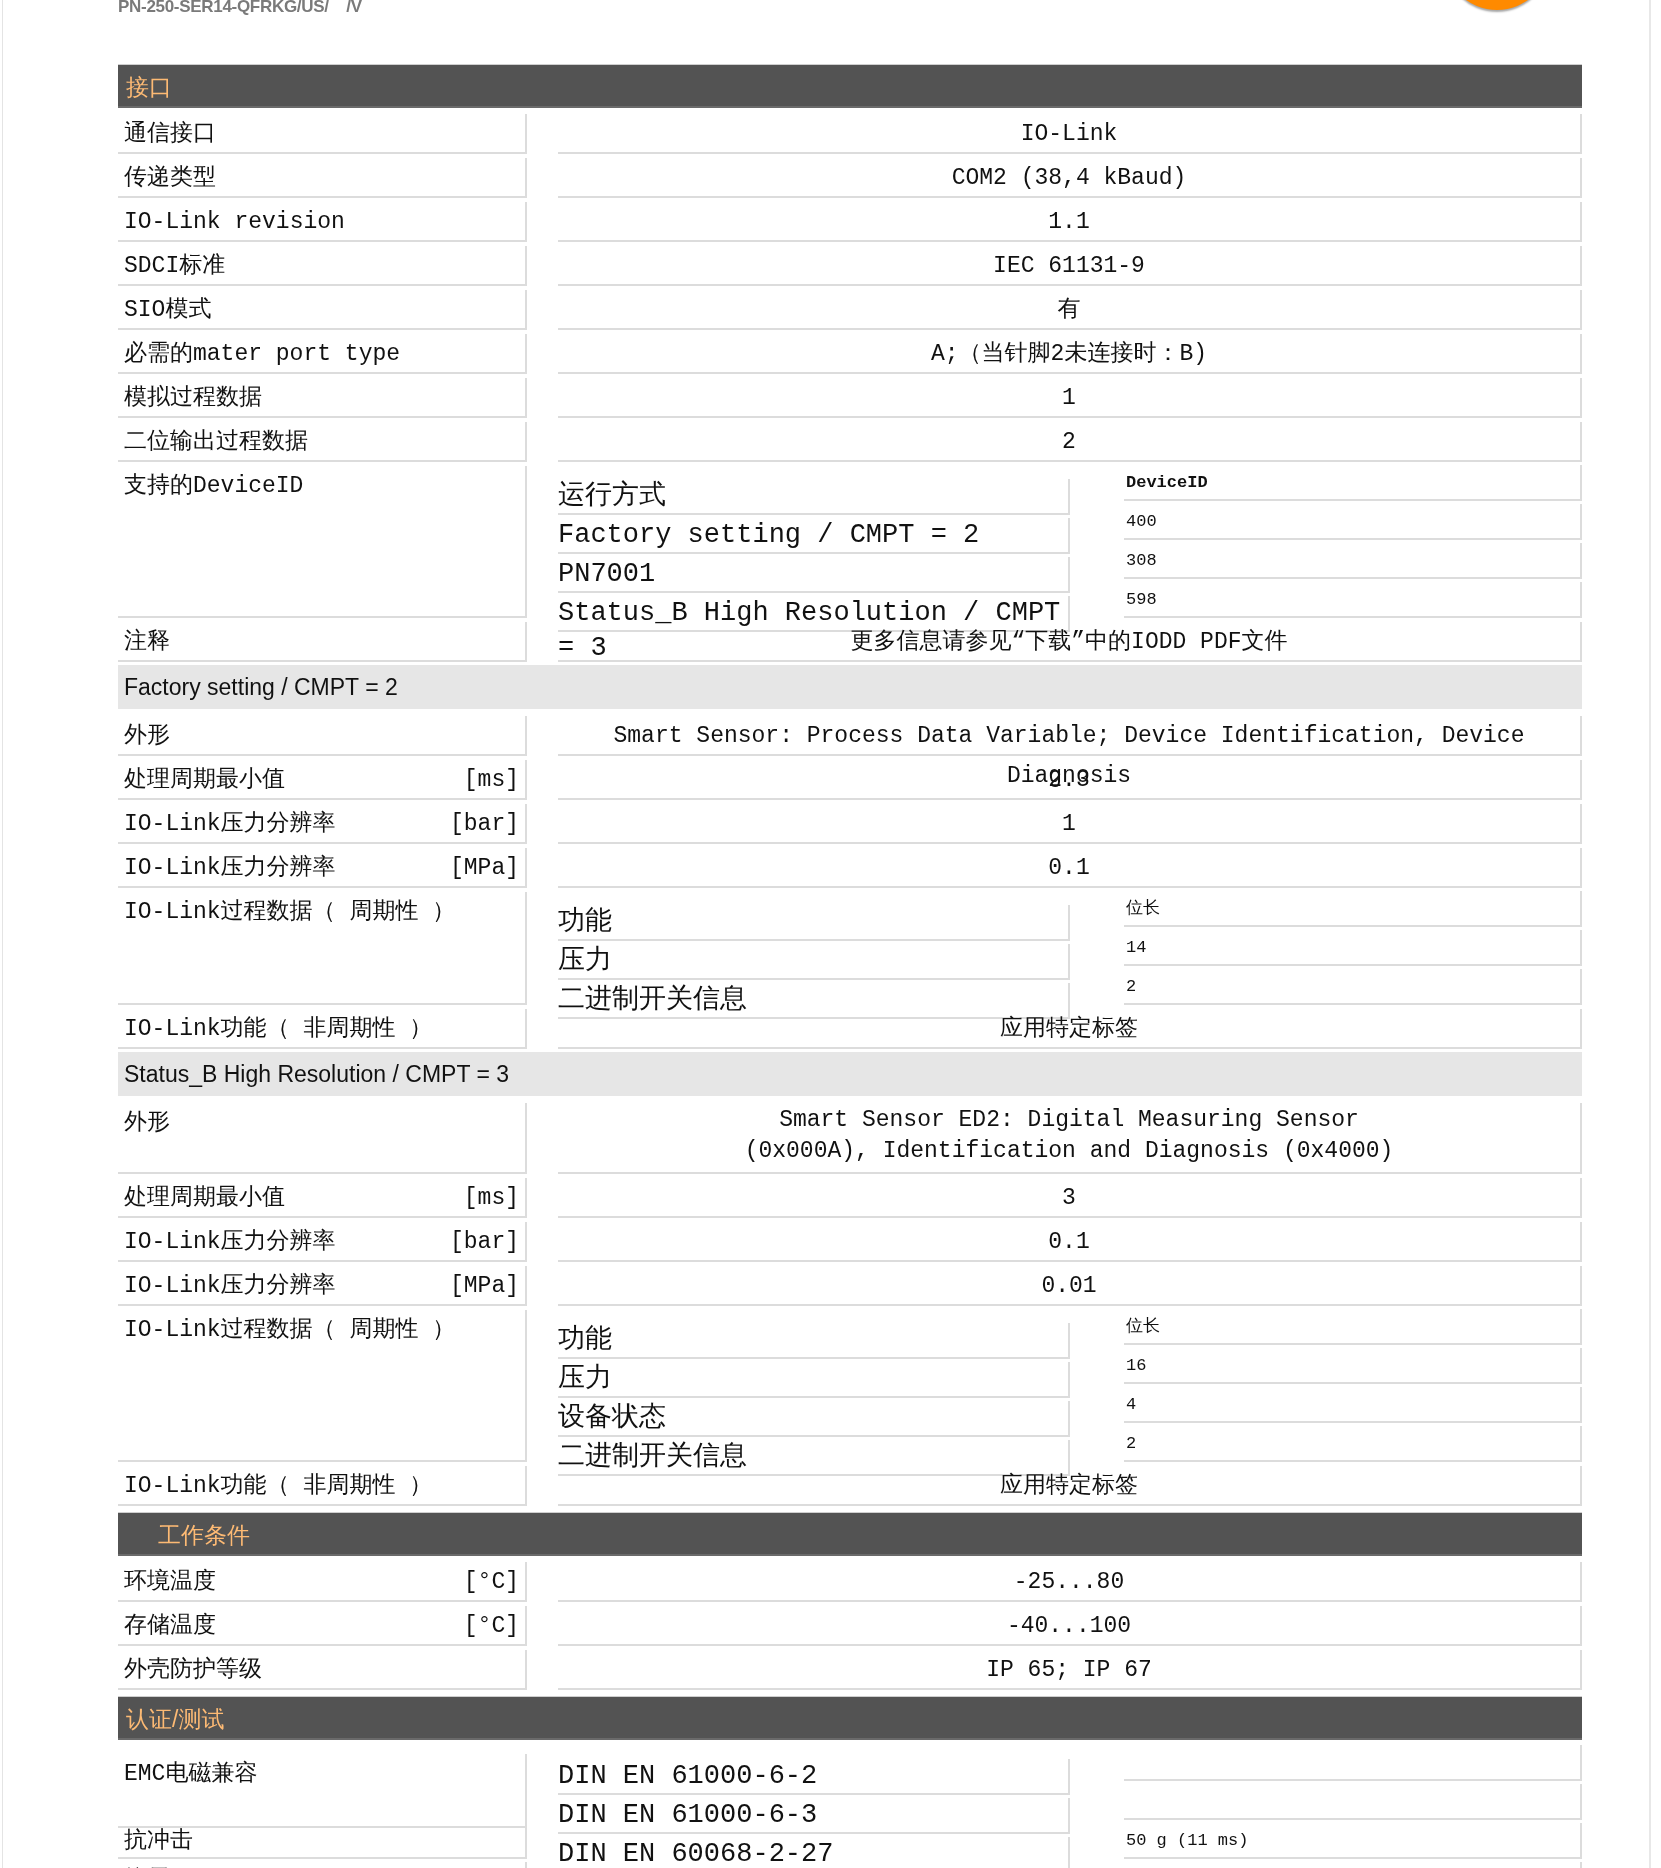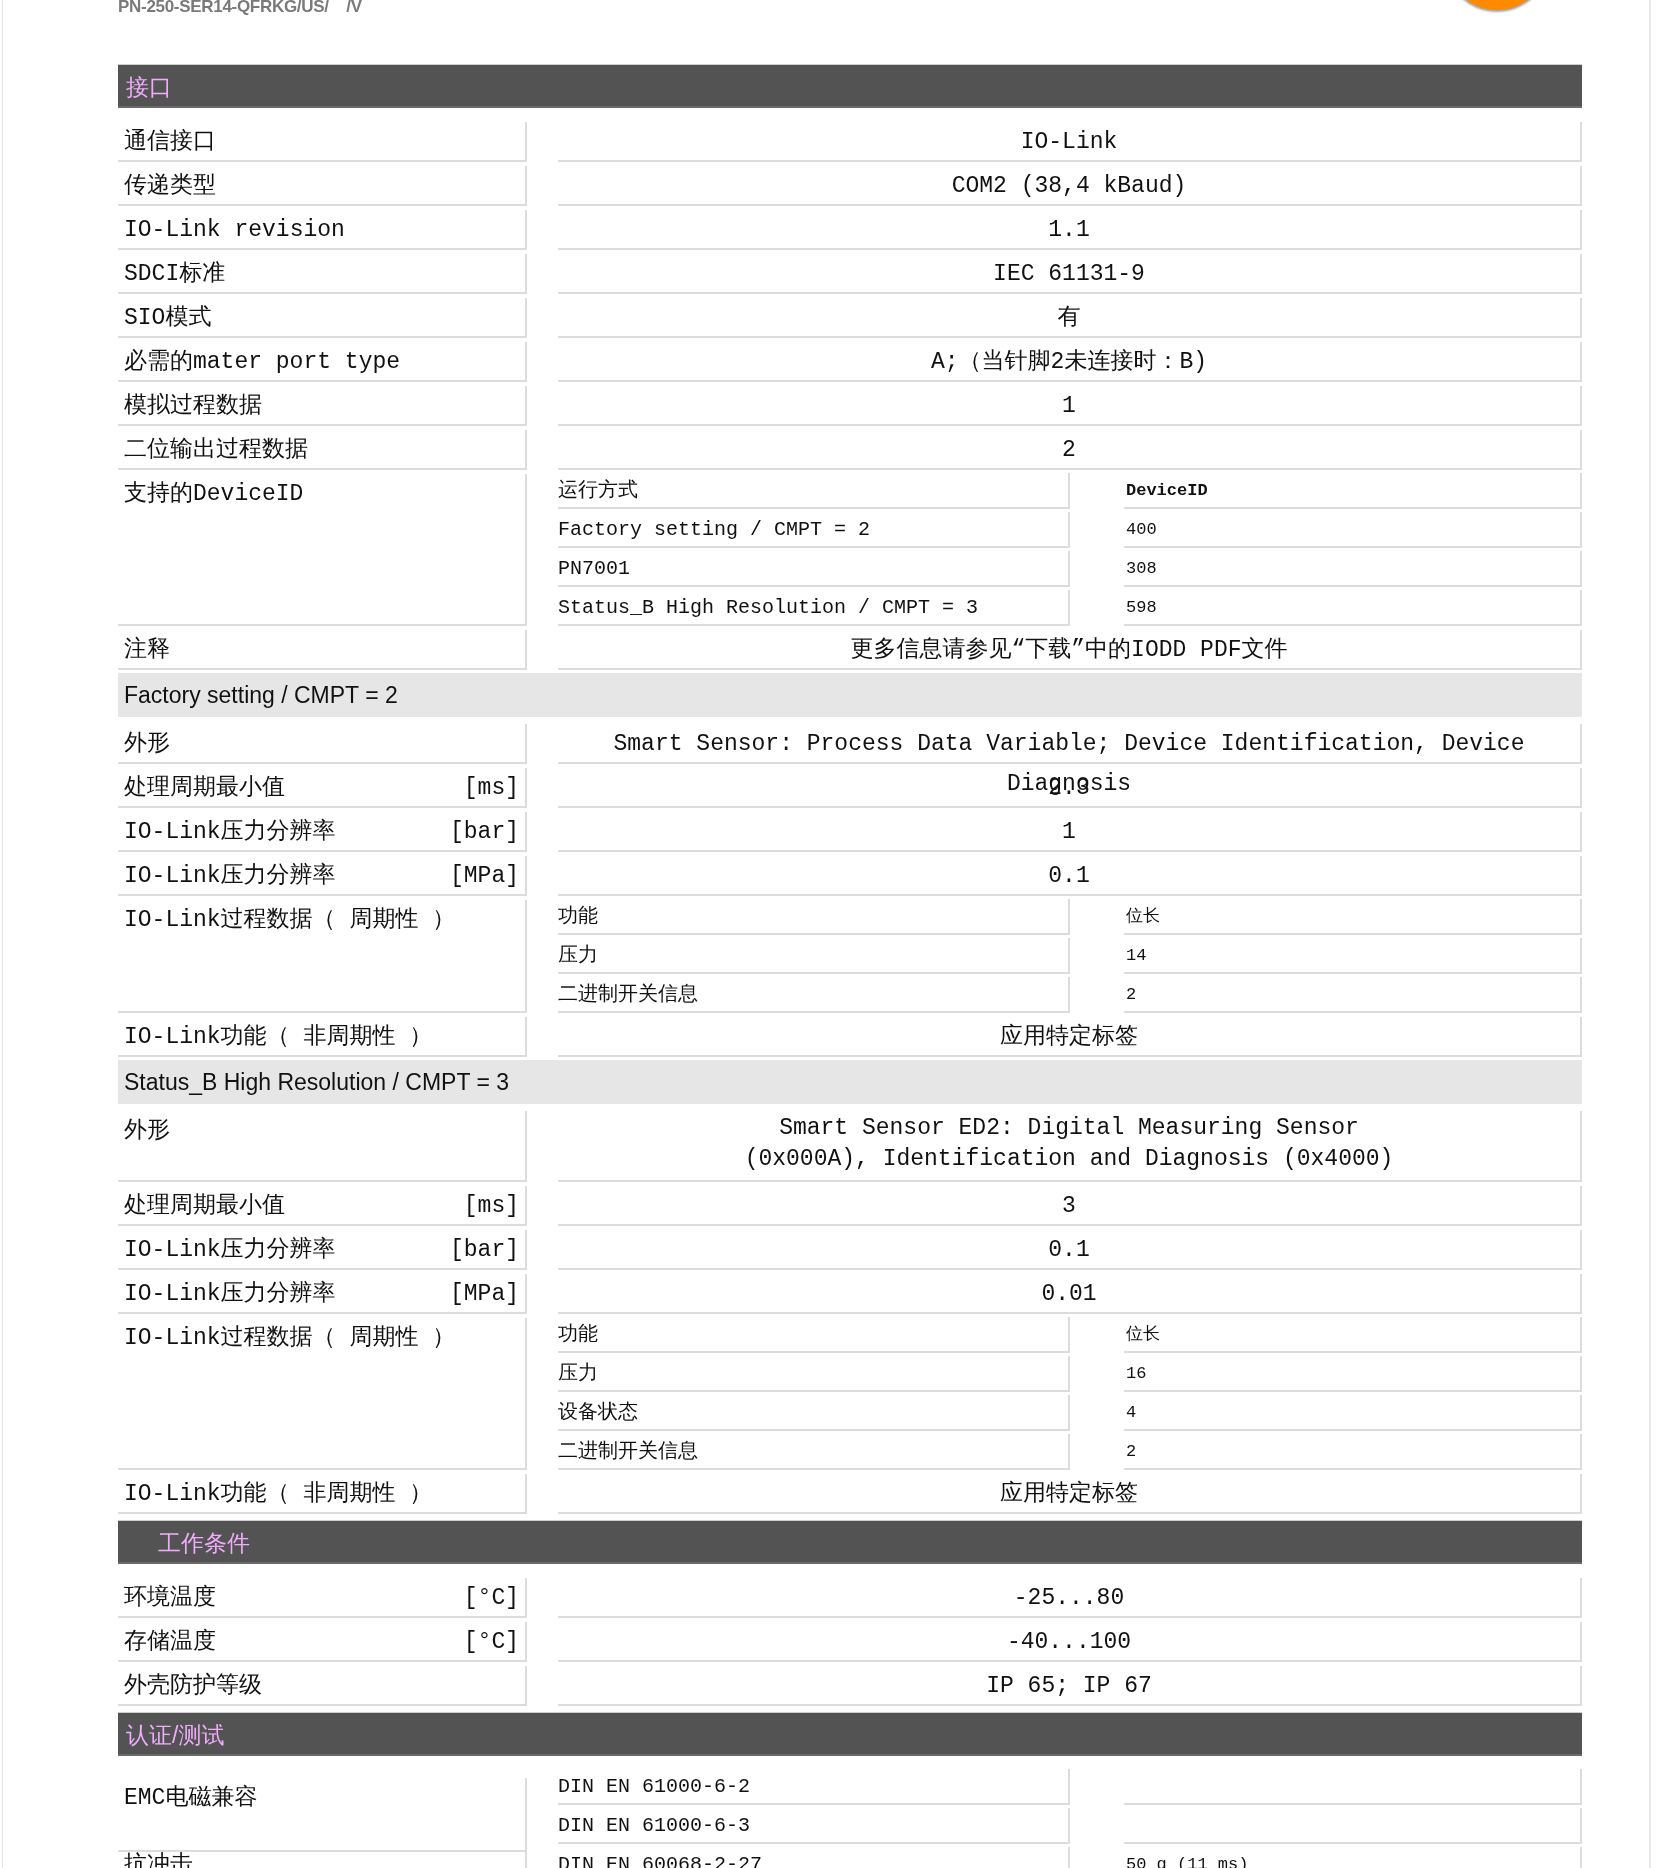--- a/index.html
+++ b/index.html
@@ -4,35 +4,35 @@
 <style>
   html, body { margin:0; padding:0; background:#ffffff; }
   body { width:1661px; height:1868px; position:relative; overflow:hidden;
          font-family:"Liberation Sans","DejaVu Sans",sans-serif; color:#111; }
   .frame-left { position:absolute; left:2px; top:0; width:1px; height:1868px; background:#e4e4e4; }
   .frame-right { position:absolute; left:1649px; top:0; width:2px; height:1868px; background:#e8e8e8; }
   .doc-id { position:absolute; left:118px; top:-3px; font-size:17px; font-weight:bold; color:#7a7a7a; letter-spacing:-0.3px; white-space:pre; }
   .brand-dot { position:absolute; left:1444px; top:-96px; width:106px; height:106px; border-radius:50%;
                background:#ff8a00; box-shadow:0 2px 2px rgba(0,0,0,0.35); }
   .table { position:absolute; left:118px; top:64px; width:1464px; }
-  .sec-h { height:44px; background:#535353; color:#f0abfc; font-size:23px; line-height:44px; padding-left:8px;
-           border-top:1px solid #cfcfcf; border-bottom:2px solid #6a6a6a; margin-bottom:10px; box-sizing:border-box; }
+  .sec-h { height:44px; background:#535353; color:#fdba74; font-size:23px; line-height:44px; padding-left:8px;
+           border-top:1px solid #cfcfcf; border-bottom:2px solid #6a6a6a; margin-bottom:2px; box-sizing:border-box; }
   .sub-h { height:44px; background:#e6e6e6; color:#111; font-size:23px; line-height:44px; padding-left:6px; margin:3px 0 3px 0; box-sizing:border-box; }
   .row { display:flex; margin-bottom:0;font-family:Liberation Mono, monospace; }
   .lab { width:409px; box-sizing:border-box; border-right:2px solid #dcdcdc; border-bottom:2px solid #dcdcdc;
          font-size:23px; padding:0 6px; display:flex; justify-content:space-between; align-items:flex-start; margin-right:31px; }
   .lab span.t { line-height:40px; }
   .lab span.u { line-height:40px; }
   .val { flex:1; box-sizing:border-box; border-right:2px solid #dcdcdc; border-bottom:2px solid #dcdcdc; font-size:23px; text-align:center; line-height:40px; }
   .r44 { height:44px; margin-top:0; }
   .r44 .lab, .r44 .val { height:40px; margin-top:4px; }
   .multi .val { line-height:31px; padding-top:2px; }
   .subtbl { flex:1; display:flex; flex-direction:column; }
   .subrow { display:flex; height:39px; }
-  .subrow .c1 { width:512px; box-sizing:border-box; border-right:2px solid #dcdcdc; border-bottom:2px solid #dcdcdc; font-size:20px; line-height:35px; padding-left:0; margin-top:3px; margin-right:6px; height:36px; }
+  .subrow .c1 { width:512px; box-sizing:border-box; border-right:2px solid #dcdcdc; border-bottom:2px solid #dcdcdc; font-size:27px; line-height:35px; padding-left:0; margin-top:17px; margin-right:6px; height:36px; }
   .subrow .c2 { flex:1; box-sizing:border-box; border-right:2px solid #dcdcdc; border-bottom:2px solid #dcdcdc; font-size:17px; line-height:35px; padding-left:2px; margin-top:3px; height:36px;margin-left:48px; }
   .bold { font-weight:bold; }
 </style>
 </head>
 <body>
 
 <div class="frame-left"></div>
 <div class="frame-right"></div>
 <div class="brand-dot"></div>
 <div class="doc-id">PN-250-SER14-QFRKG/US/    /V</div>

